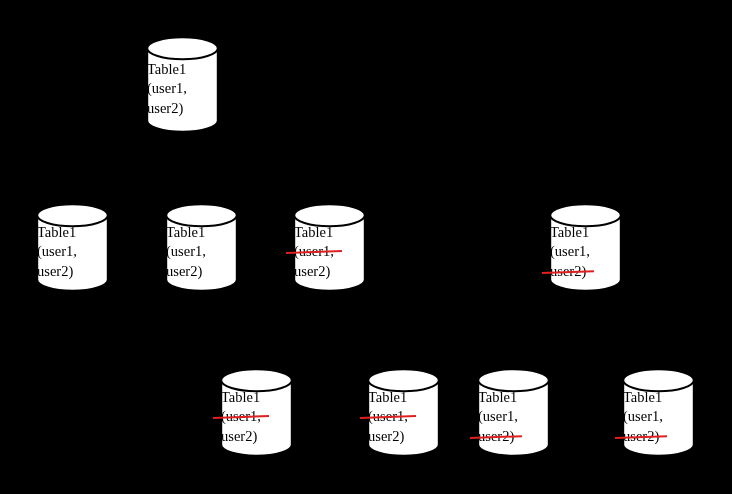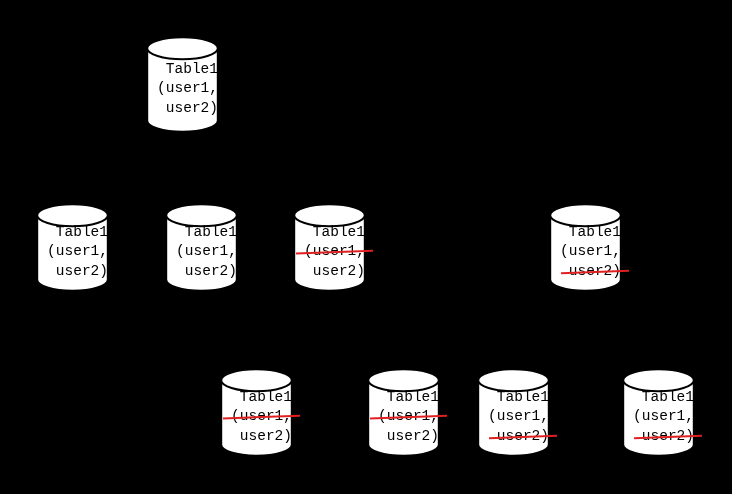--- a/index.html
+++ b/index.html
@@ -36,30 +36,29 @@
   }
 
   .db-label {
     position: absolute;
     left: 0;
     right: 0;
     top: 0;
     bottom: 0;
     display: flex;
     flex-direction: column;
-    align-items: flex-end;
+    align-items: flex-start;
     justify-content: center;
     padding-top: 9px;
     box-sizing: border-box;
     color: #000000;
     font-size: 14.5px;
     line-height: 1.32;
     white-space: nowrap;
     pointer-events: none;
-    font-family: Liberation Mono, monospace;
   }
 
   .db-line {
     position: relative;
     display: inline-block;
     padding: 0 1px;
   }
 
   
   .db-line.struck::after {

